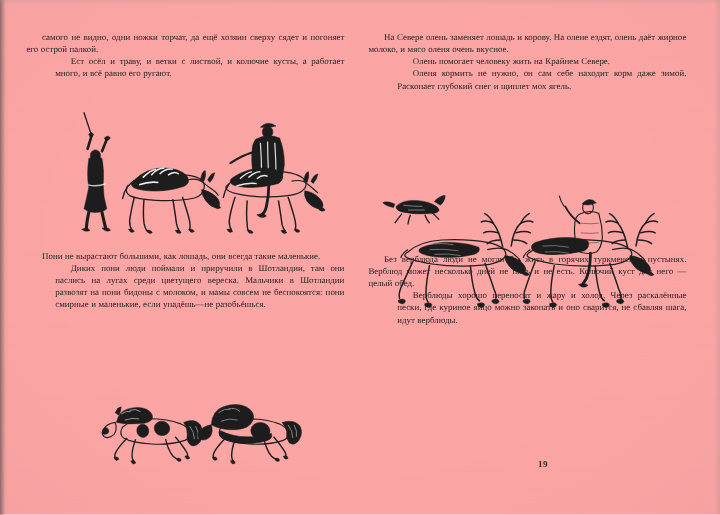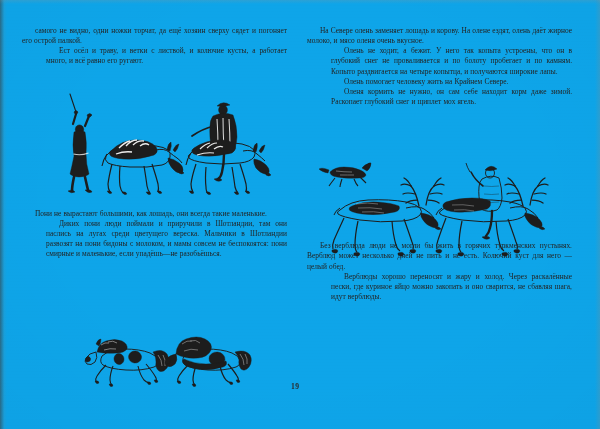--- a/index.html
+++ b/index.html
@@ -13,21 +13,21 @@
     overflow: hidden;
     font-family: "Liberation Serif", "DejaVu Serif", serif;
     color: #1b1b1b;
   }
 
   
   .scan {
     position: relative;
     width: 600px;
     height: 429px;
-    background: #0ea5e9;
+    background: #fca5a5;
   }
   
   .paper-tone {
     position: absolute;
     inset: 0;
     background:
       radial-gradient(ellipse at 50% 45%, rgba(255,255,255,0) 55%, rgba(0,0,0,0.020) 100%);
     pointer-events: none;
   }
   .gutter-shadow-left {
@@ -85,24 +85,24 @@
   
   .figure {
     position: absolute;
     pointer-events: none;
   }
   .figure svg { display: block; }
 
   
   .folio {
     position: absolute;
-    left: 291px;
+    left: 320px;
     top: 382px;
     width: 265px;
-    text-align: left;
+    text-align: center;
     font-size: 7.6px;
     color: #2a2a2a;
     letter-spacing: 0.4px;
     font-weight: bold;
   }
 
   
   .grain {
     position: absolute;
     inset: 0;
@@ -133,21 +133,20 @@
       <div class="textblock">
         <p class="para">Пони не вырастают большими, как лошадь, они всегда такие маленькие.</p>
         <p class="para">Диких пони люди поймали и приручили в Шотландии, там они паслись на лугах среди цветущего вереска. Мальчики в Шотландии развозят на пони бидоны с молоком, и мамы совсем не беспокоятся: пони смирные и маленькие, если упадёшь—не разобьёшься.</p>
       </div>
     </div>
 
     <div class="col col-right">
 
       <div class="textblock">
         <p class="para">На Севере олень заменяет лошадь и корову. На олене ездят, олень даёт жирное молоко, и мясо оленя очень вкусное.</p>
-        <p class="para">Олень не ходит, а бежит. У него так копыта устроены, что он в глубокий снег не проваливается и по болоту пробегает и по камням. Копыто раздвигается на четыре копытца, и получаются широкие лапы.</p>
         <p class="para">Олень помогает человеку жить на Крайнем Севере.</p>
         <p class="para">Оленя кормить не нужно, он сам себе находит корм даже зимой. Раскопает глубокий снег и щиплет мох ягель.</p>
       </div>
 
       <div style="height:134px"></div>
 
       <div class="textblock">
         <p class="para">Без верблюда люди не могли бы жить в горячих туркменских пустынях. Верблюд может несколько дней не пить и не есть. Колючий куст для него — целый обед.</p>
         <p class="para">Верблюды хорошо переносят и жару и холод. Через раскалённые пески, где куриное яйцо можно закопать и оно сварится, не сбавляя шага, идут верблюды.</p>
       </div>

